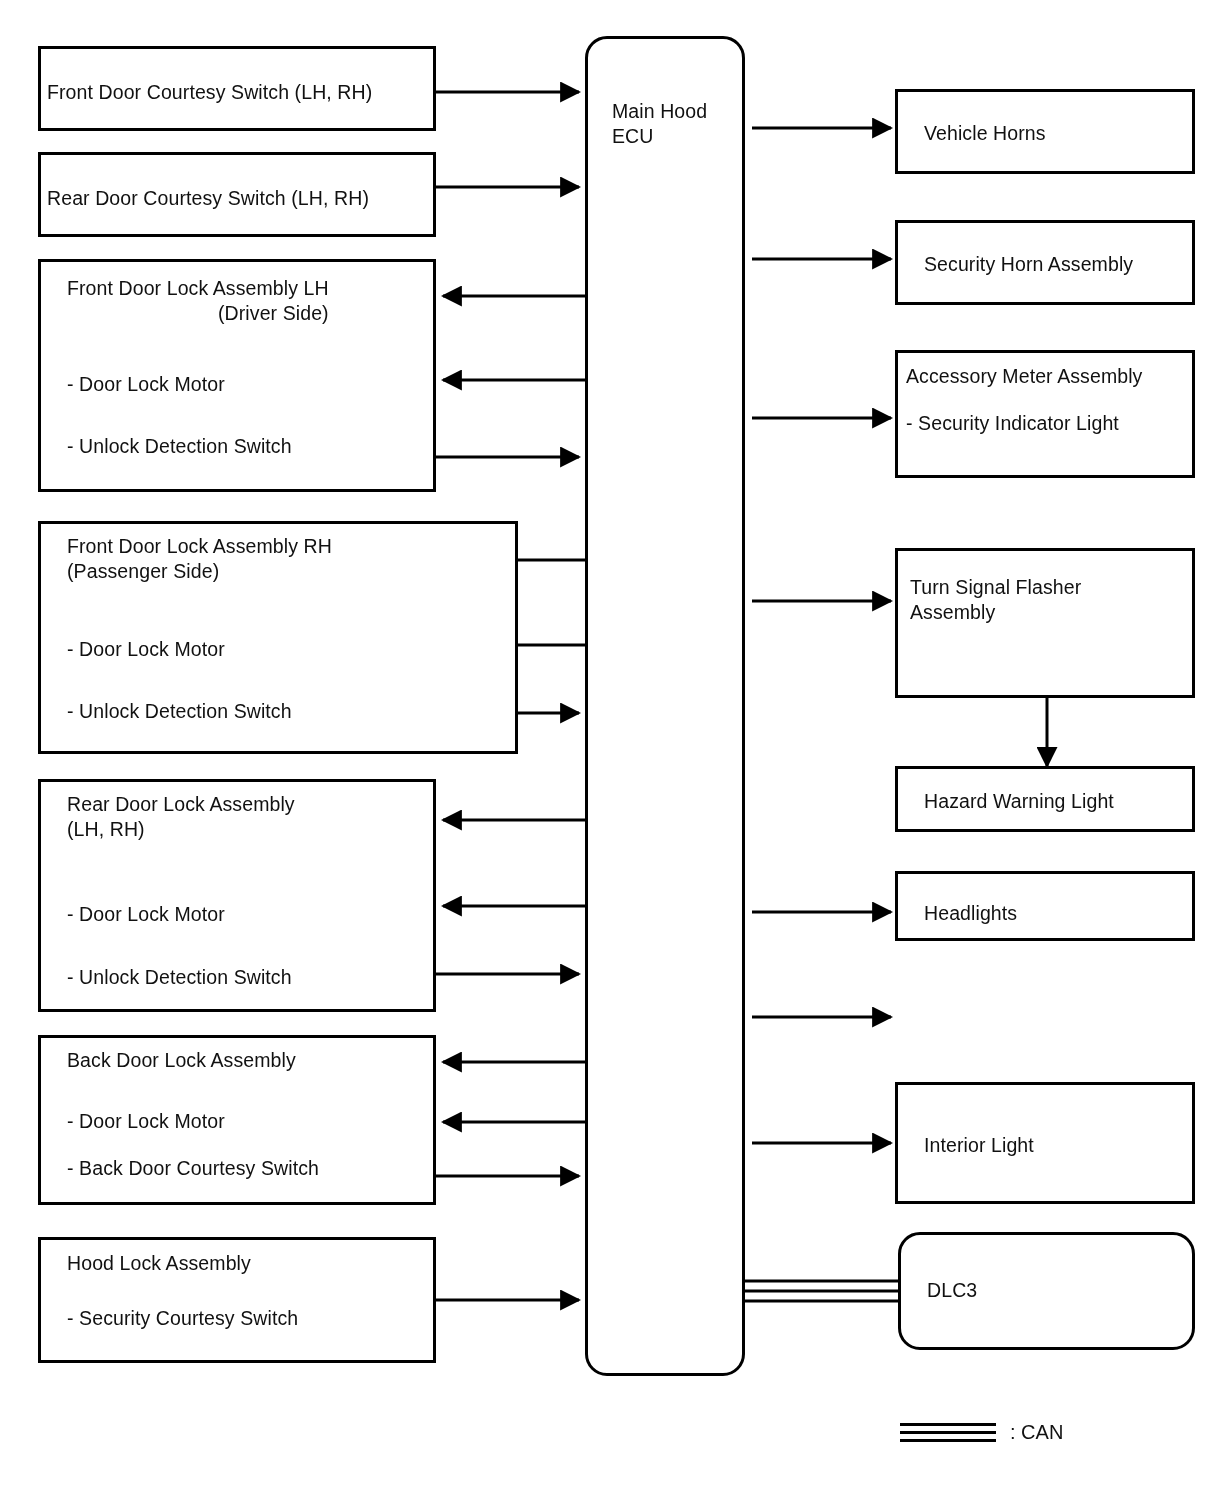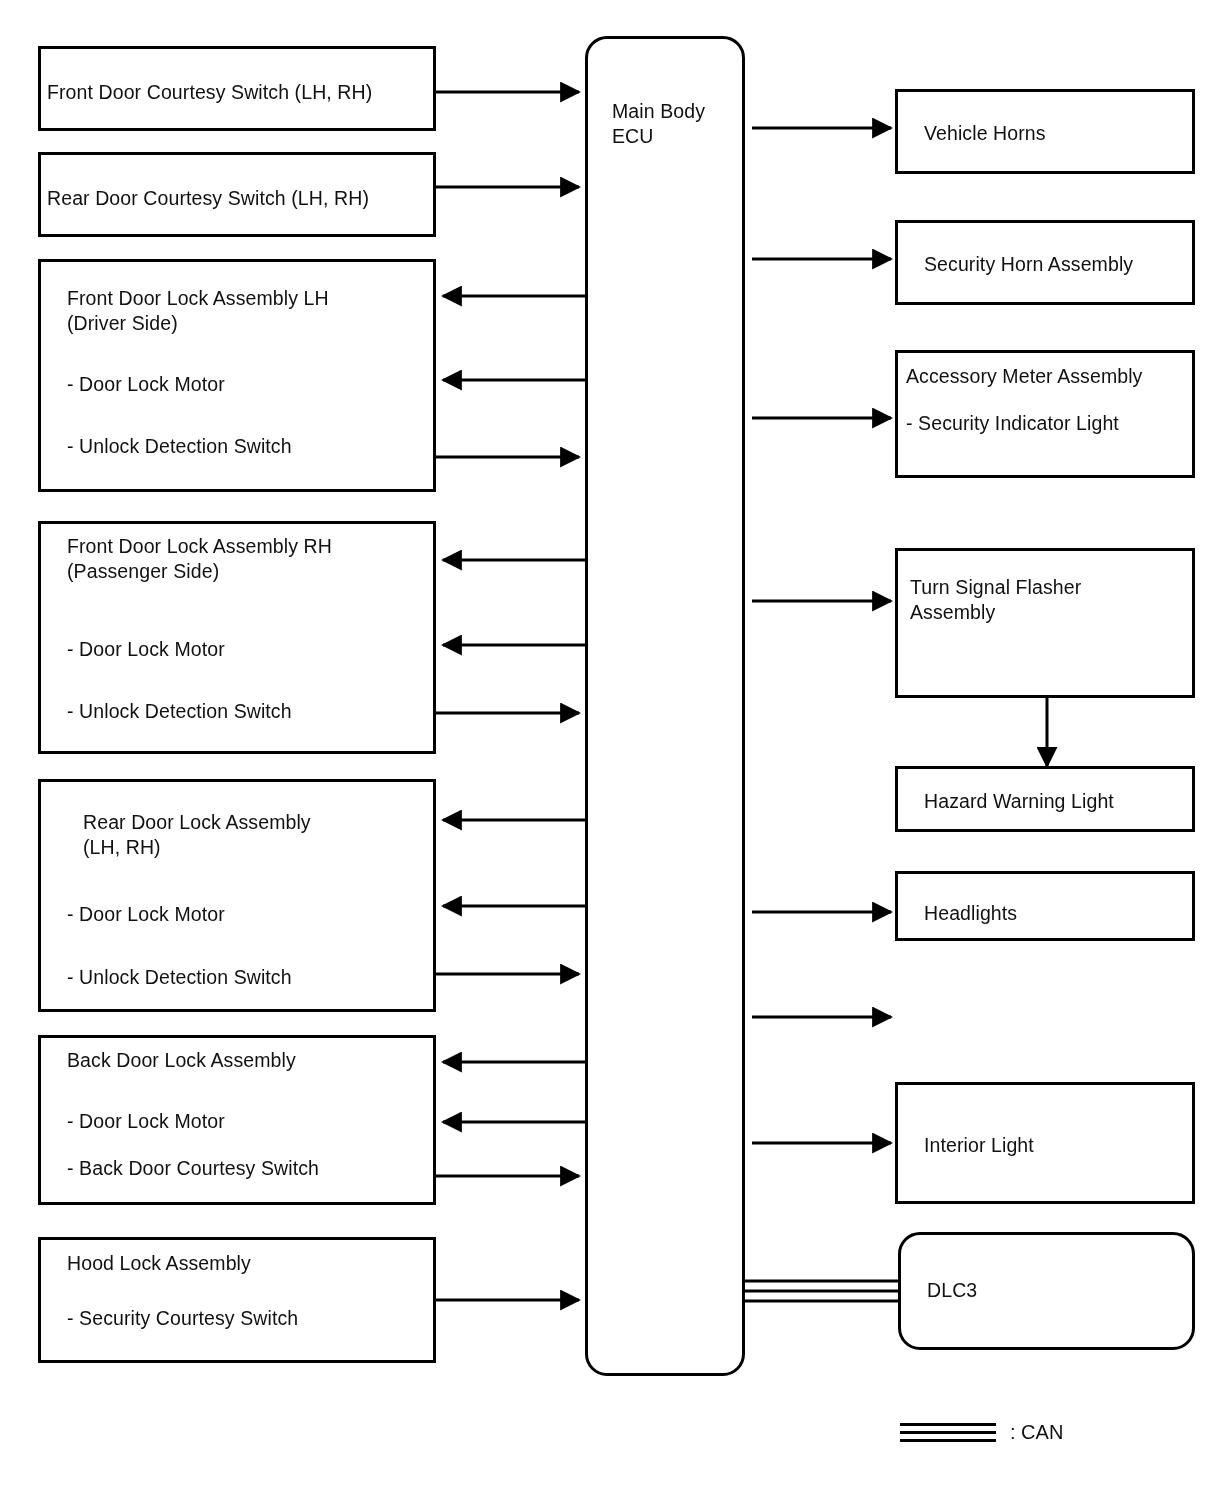--- a/index.html
+++ b/index.html
@@ -163,48 +163,48 @@
     </g>
 
     <g>
       <line x1="745" y1="1281" x2="902" y2="1281" stroke="#000" stroke-width="3"></line>
       <line x1="745" y1="1291" x2="902" y2="1291" stroke="#000" stroke-width="3"></line>
       <line x1="745" y1="1301" x2="902" y2="1301" stroke="#000" stroke-width="3"></line>
     </g>
   </svg>
 
   <div class="node rounded" style="left:585px; top:36px; width:160px; height:1340px;">
-    <div class="txt" style="left:24px; top:60px;">Main Body
+    <div class="txt" style="left:24px; top:60px;">Main Hood
 ECU</div>
   </div>
 
   <div class="node" style="left:38px; top:46px; width:398px; height:85px;">
     <div class="txt" style="left:6px; top:31px;">Front Door Courtesy Switch (LH, RH)</div>
   </div>
 
   <div class="node" style="left:38px; top:152px; width:398px; height:85px;text-decoration:underline;">
     <div class="txt" style="left:6px; top:31px;">Rear Door Courtesy Switch (LH, RH)</div>
   </div>
 
   <div class="node" style="left:38px; top:259px; width:398px; height:233px;">
-    <div class="txt" style="top:24px;">Front Door Lock Assembly LH
+    <div class="txt" style="top:14px;text-align:right;">Front Door Lock Assembly LH
 (Driver Side)</div>
     <div class="txt" style="top:110px;">- Door Lock Motor</div>
     <div class="txt" style="top:172px;">- Unlock Detection Switch</div>
   </div>
 
-  <div class="node" style="left:38px; top:521px; width:398px; height:233px;">
+  <div class="node" style="left:38px; top:521px; width:480px; height:233px;">
     <div class="txt" style="top:10px;">Front Door Lock Assembly RH
 (Passenger Side)</div>
     <div class="txt" style="top:113px;">- Door Lock Motor</div>
     <div class="txt" style="top:175px;">- Unlock Detection Switch</div>
   </div>
 
   <div class="node" style="left:38px; top:779px; width:398px; height:233px;">
-    <div class="txt" style="top:28px;margin-left:16px;">Rear Door Lock Assembly
+    <div class="txt" style="top:10px;">Rear Door Lock Assembly
 (LH, RH)</div>
     <div class="txt" style="top:120px;">- Door Lock Motor</div>
     <div class="txt" style="top:183px;">- Unlock Detection Switch</div>
   </div>
 
   <div class="node" style="left:38px; top:1035px; width:398px; height:170px;">
     <div class="txt" style="top:10px;">Back Door Lock Assembly</div>
     <div class="txt" style="top:71px;">- Door Lock Motor</div>
     <div class="txt" style="top:118px;">- Back Door Courtesy Switch</div>
   </div>

